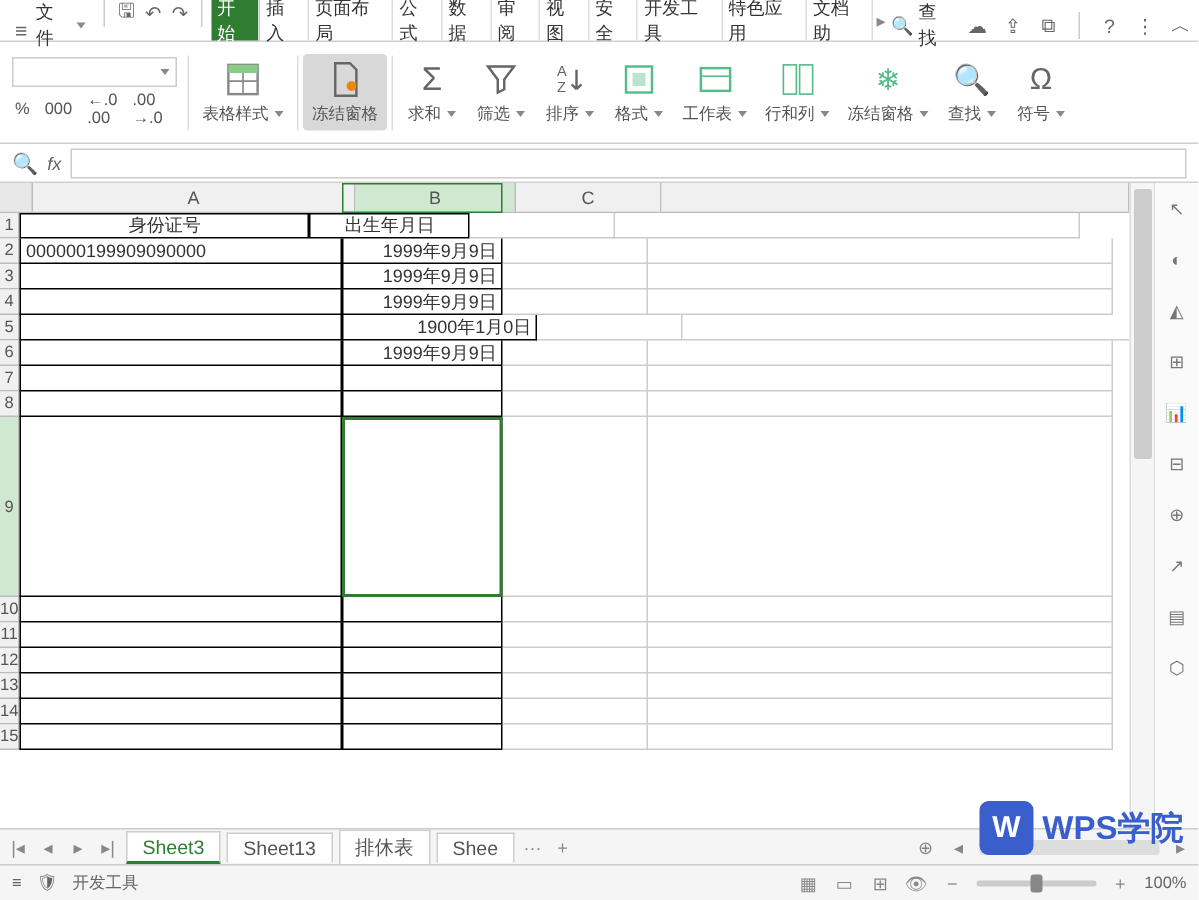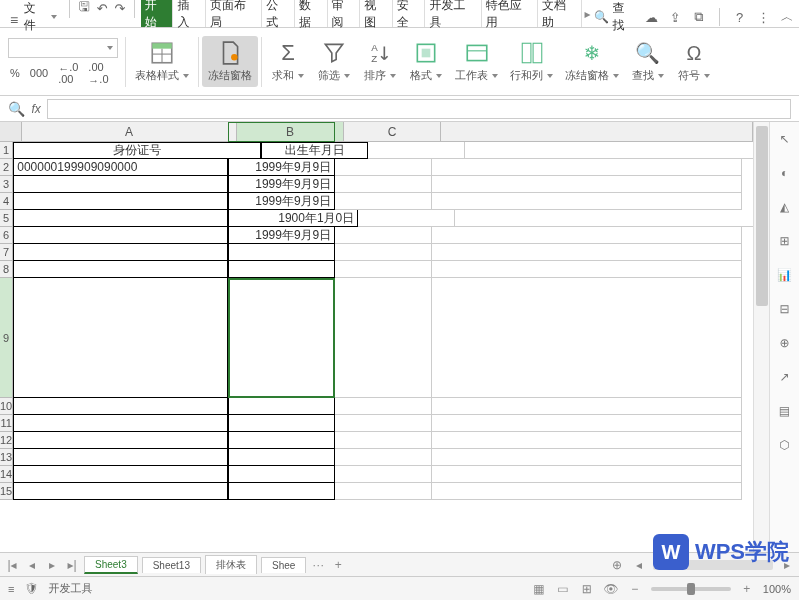--- a/index.html
+++ b/index.html
@@ -50,21 +50,21 @@
 .cell.btop{border-top:1px solid #000;}
 .cell.center{justify-content:center;}
 .cell.right{justify-content:flex-end;}
 .selection{position:absolute;border:2px solid #2e7d32;pointer-events:none;}
 .vscroll{width:16px;background:#f5f5f5;border-left:1px solid #ddd;position:relative;}
 .vthumb{position:absolute;left:2px;width:12px;background:#ccc;border-radius:2px;}
 .right-panel{width:30px;background:#fafafa;border-left:1px solid #ddd;display:flex;flex-direction:column;align-items:center;padding-top:8px;gap:16px;}
 .right-panel .picon{width:18px;height:18px;color:#777;cursor:pointer;display:flex;align-items:center;justify-content:center;}
 .sheet-tabs-row{height:24px;border-top:1px solid #ccc;display:flex;align-items:center;background:#f5f5f5;padding:0 4px;gap:4px;}
 .nav-btn{width:16px;height:16px;display:flex;align-items:center;justify-content:center;color:#888;cursor:pointer;font-size:12px;}
-.sheet-tab{padding:2px 10px;background:#fff;border:1px solid #ccc;border-bottom:none;cursor:pointer;font-size:10px;color:#555;}
+.sheet-tab{padding:2px 10px;background:#fff;border:1px solid #ccc;border-bottom:none;cursor:pointer;font-size:13px;color:#555;}
 .sheet-tab.active{color:#2e7d32;border-bottom:2px solid #2e7d32;}
 .status-row{height:24px;border-top:1px solid #ccc;display:flex;align-items:center;background:#f5f5f5;padding:0 8px;gap:10px;font-size:11px;color:#666;}
 .status-right{margin-left:auto;display:flex;align-items:center;gap:8px;}
 .zoom-slider{width:80px;height:4px;background:#ccc;position:relative;border-radius:2px;}
 .zoom-thumb{position:absolute;width:8px;height:12px;background:#888;top:-4px;left:36px;border-radius:2px;}
 .watermark{position:absolute;right:10px;bottom:30px;display:flex;align-items:center;gap:6px;font-size:22px;font-weight:bold;color:#3a5fcd;pointer-events:none;}
 .watermark .wlogo{width:36px;height:36px;background:#3a5fcd;border-radius:6px;display:flex;align-items:center;justify-content:center;color:#fff;font-size:20px;}
 </style>
 </head>
 <body>
@@ -269,21 +269,21 @@
         <div class="rowh tall sel">9</div>
         <div class="rowh">10</div>
         <div class="rowh">11</div>
         <div class="rowh">12</div>
         <div class="rowh">13</div>
         <div class="rowh">14</div>
         <div class="rowh">15</div>
       </div>
       <div class="cells">
         <div class="cell-row">
-            <div class="cell bordered btop center" style="width:248px">身份证号</div>
+            <div class="cell bordered btop center" style="width:193px">身份证号</div>
             <div class="cell bordered btop center" style="width:107px">出生年月日</div>
             <div class="cell" style="width:97px"></div>
             <div class="cell" style="width:310px"></div>
           </div>
         <div class="cell-row">
             <div class="cell bordered" style="width:215px">000000199909090000</div>
             <div class="cell bordered right" style="width:107px">1999年9月9日</div>
             <div class="cell" style="width:97px"></div>
             <div class="cell" style="width:310px"></div>
           </div>

